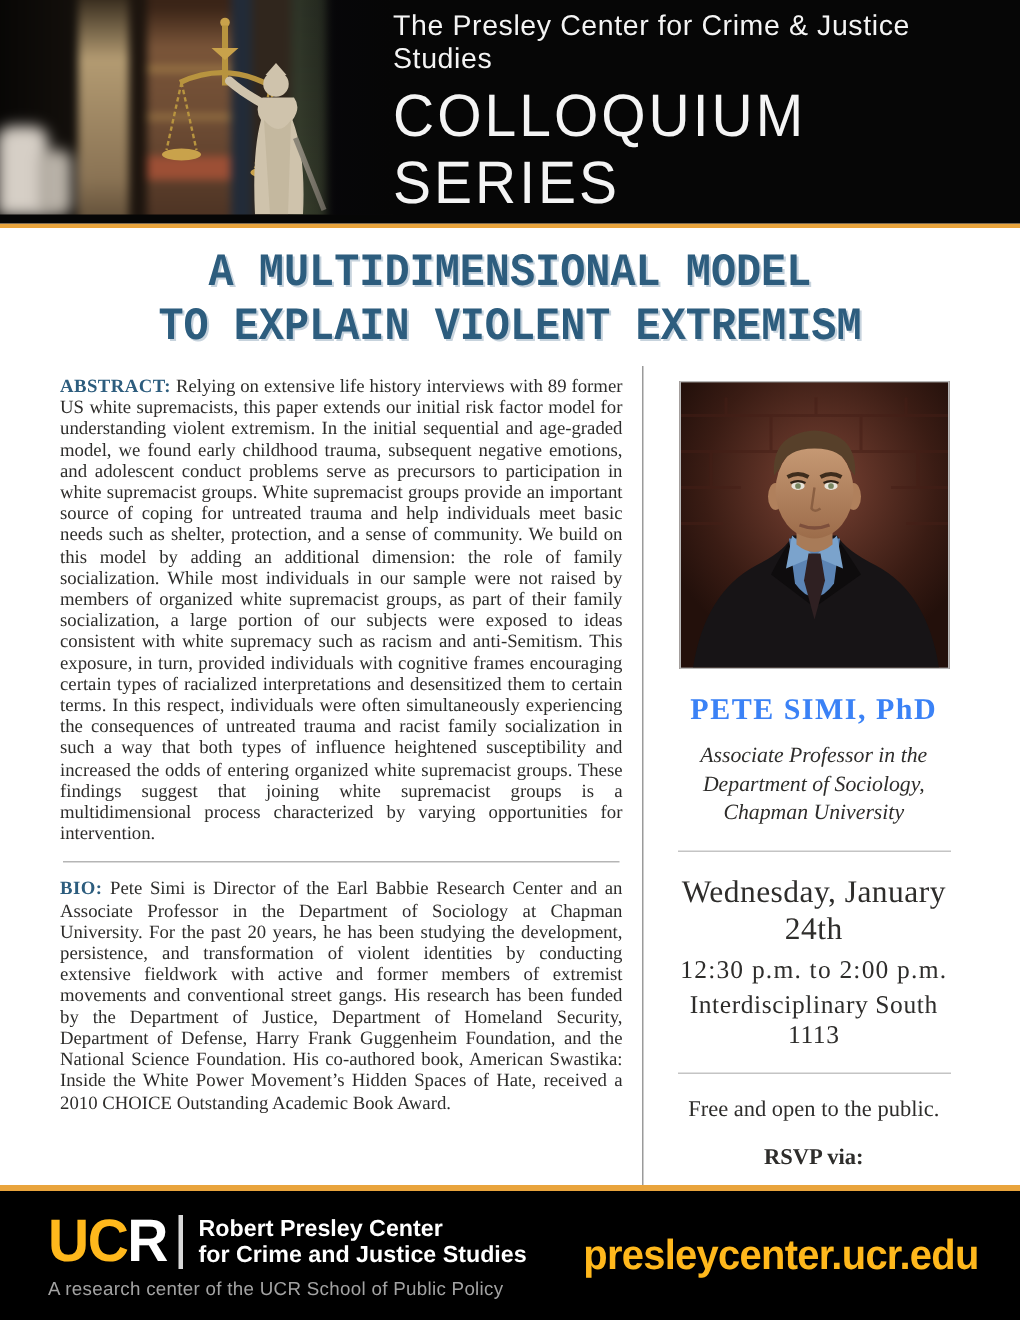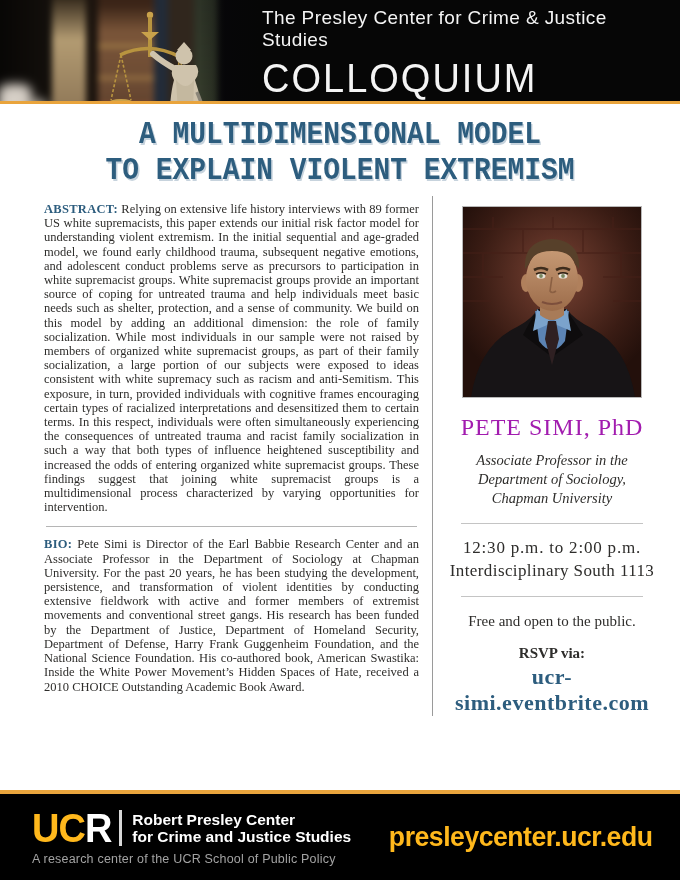--- a/index.html
+++ b/index.html
@@ -1,20 +1,20 @@
 <!DOCTYPE html>
 <html><head>
 <meta charset="utf-8">
 <style>
   html,body{margin:0;padding:0;background:#ffffff;}
   .page{position:relative;width:680px;height:880px;overflow:hidden;background:#ffffff;
         font-family:"Liberation Serif","DejaVu Serif",serif;}
 
   
-  .header{position:relative;height:101px;background:#060606;overflow:hidden;}
+  .header{position:relative;height:149px;background:#060606;overflow:hidden;}
   .header-art{position:absolute;left:0;top:0;width:262px;height:143px;overflow:hidden;background:#0a0807;}
   .stripes{position:absolute;inset:-8px;filter:blur(3px);}
   .stripe{position:absolute;top:0;bottom:0;}
   .s1{left:0;width:62px;background:linear-gradient(90deg,#060504,#14100c);}
   .s2{left:60px;width:34px;background:linear-gradient(180deg,#231a10 0%,#b39b72 30%,#8a7354 80%,#5c4a35 100%);}
   .s3{left:94px;width:12px;background:#1c140e;}
   .s4{left:106px;width:56px;background:linear-gradient(180deg,#3a2417 8%,#7a5539 25%,#6b4a33 60%,#4a3122 100%);}
   .s4red{left:106px;width:56px;top:112px;bottom:auto;height:16px;background:#9c4f35;}
   .s4gold1{left:106px;width:56px;top:52px;bottom:auto;height:4px;background:#a9854a;opacity:.8;}
   .s4gold2{left:106px;width:56px;top:84px;bottom:auto;height:4px;background:#a9854a;opacity:.7;}
@@ -35,31 +35,31 @@
 
   .gold-rule{height:3px;background:#e9a43c;}
 
   
   .title-block{margin:13px 0 7px;text-align:center;color:#2d5d7e;
                font-family:Liberation Mono, monospace;font-weight:bold;}
   .title-line{font-size:31px;line-height:36px;transform:scaleX(0.9);letter-spacing:0;
               text-shadow:1.5px 1.5px 0 #c7d3dd;}
 
   
-  .content{display:flex;padding:0 25px;align-items:stretch;margin-left:19px;}
+  .content{display:flex;padding:0 40px;align-items:stretch;}
   .left-col{width:389px;box-sizing:border-box;padding-right:13px;border-right:1px solid #9a9a9a;}
   .para{font-size:12.5px;line-height:14.2px;text-align:justify;color:#2e2d2b;margin:6px 0 0;}
   .para .lead{color:#2d5d7e;font-weight:bold;letter-spacing:.3px;}
   .book-title{}
   .left-divider{border:none;border-top:1px solid #b5b5b5;margin:12px 2px 10px;}
 
   .right-col{flex:1;padding-left:16px;text-align:center;padding-top:8px;color:#2e2d2b;}
   .photo-frame{width:178px;height:190px;margin:2px auto 16px;border:1px solid #b8b8b8;
                background:#241009;line-height:0;}
-  .speaker-name{font-size:24px;font-weight:normal;color:#a21caf;letter-spacing:1px;}
+  .speaker-name{font-size:20px;font-weight:bold;color:#3b82f6;letter-spacing:1px;}
   .affiliation{font-style:italic;font-size:14.5px;line-height:19px;margin-top:10px;}
   .col-divider{border:none;border-top:1px solid #c4c4c4;width:182px;margin:15px auto 14px;}
   .event-date{font-size:21px;letter-spacing:.3px;}
   .event-time{font-size:17px;letter-spacing:.8px;margin-top:5px;}
   .event-loc{font-size:17px;letter-spacing:.4px;margin-top:3px;}
   .note{font-size:15px;line-height:21px;}
   .rsvp-label{font-size:15px;font-weight:bold;margin-top:13px;}
   .rsvp-url{font-size:22px;font-weight:bold;color:#2d5d7e;letter-spacing:.5px;margin-top:2px;}
 
   
@@ -209,20 +209,21 @@
 
       <div class="speaker-name">PETE SIMI, PhD</div>
       <div class="affiliation">
         <div>Associate Professor in the</div>
         <div>Department of Sociology,</div>
         <div>Chapman University</div>
       </div>
 
       <hr class="col-divider">
 
+      <div class="event-date">Wednesday, January 24th</div>
       <div class="event-time">12:30 p.m. to 2:00 p.m.</div>
       <div class="event-loc">Interdisciplinary South 1113</div>
 
       <hr class="col-divider">
 
       <div class="note">Free and open to the public.</div>
 
       <div class="rsvp-label">RSVP via:</div>
       <div class="rsvp-url">ucr-simi.eventbrite.com</div>
     </div>

